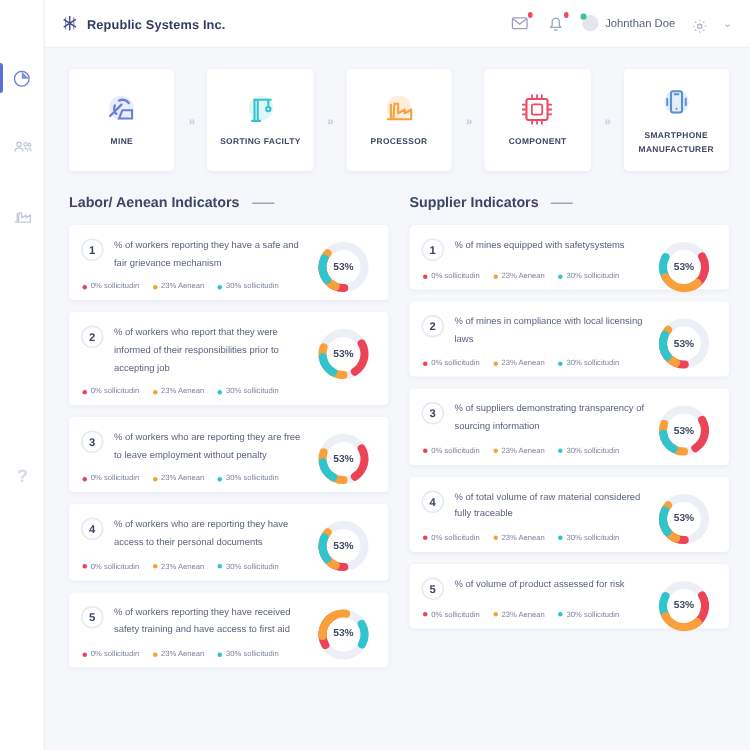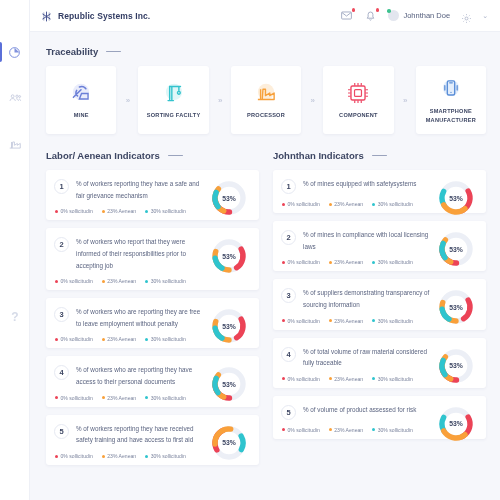--- a/index.html
+++ b/index.html
@@ -193,24 +193,20 @@
           <circle cx="12" cy="12" r="3.2"></circle>
           <path d="M12 2.5v2.2M12 19.3v2.2M2.5 12h2.2M19.3 12h2.2M5.3 5.3l1.6 1.6M17.1 17.1l1.6 1.6M18.7 5.3l-1.6 1.6M6.9 17.1l-1.6 1.6"></path>
         </svg>
       </span>
       <span class="chev">⌄</span>
     </div>
   </header>
 
   <main class="content">
 
-    <div class="section-head">
-      <span class="section-title">Traceability</span>
-      <span class="rule"></span>
-    </div>
 
     <div class="chain" id="chain">
         <div class="node">
           <div class="node-icon">
             <svg width="26" height="26" viewBox="0 0 24 24">
               <circle cx="12" cy="11" r="7.5" fill="#e9ecfb"></circle>
               <path d="M5 16l7-7M10.5 6.5c2.5-1.2 5 0 6 1.6M8 9.5c-1 1.7-.6 4 .8 5.2" stroke="#6b7fd7" stroke-width="1.4" fill="none" stroke-linecap="round"></path>
               <path d="M12.5 12.5h6v5h-8z" stroke="#6b7fd7" stroke-width="1.3" fill="none"></path>
             </svg>
           </div>
@@ -412,21 +408,21 @@
                   <i class="lg-dot" style="background:#2fc4ce"></i>
                   <span class="lg-text">30% sollicitudin</span>
                 </span>
               </div>
             </div>
           </div>
       </section>
 
       <section class="col">
         <div class="section-head">
-          <span class="section-title">Johnthan Indicators</span>
+          <span class="section-title">Supplier Indicators</span>
           <span class="rule"></span>
         </div>
         <div id="supplier-cards">
             <div class="card">
               <div class="card-top">
                 <div class="badge-num">1</div>
                 <div class="card-text">% of mines equipped with safetysystems</div>
               </div>
               <div class="donut">
                 <svg width="40" height="40" viewBox="0 0 40 40">

